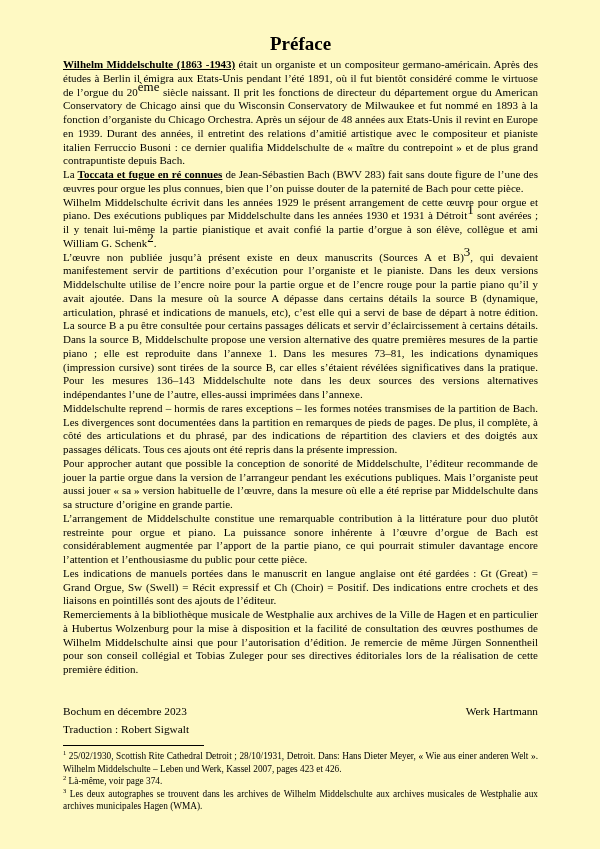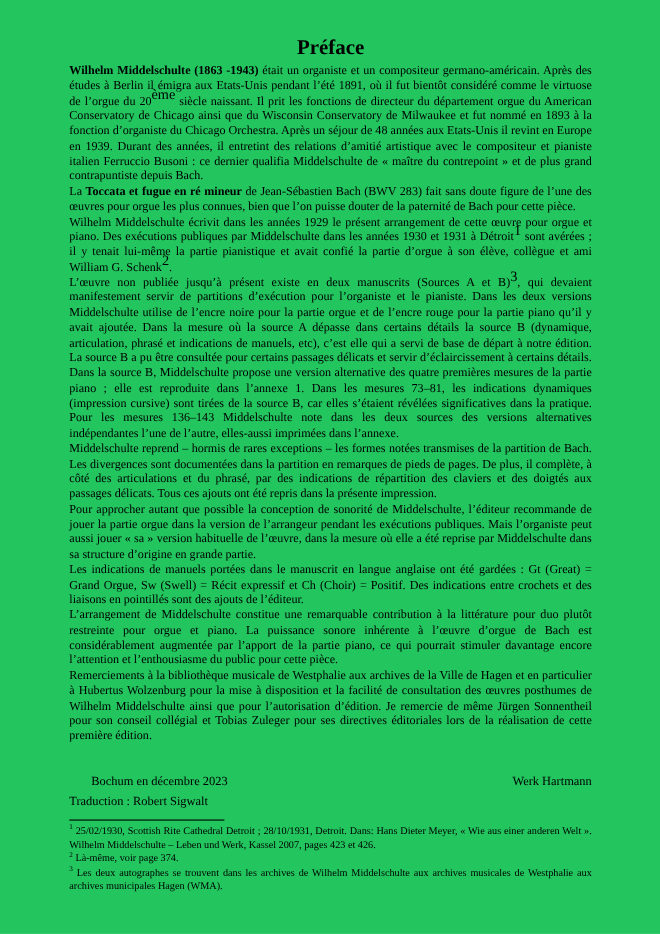--- a/index.html
+++ b/index.html
@@ -5,21 +5,21 @@
   html, body { margin: 0; padding: 0; }
   body {
     width: 600px; height: 849px;
     background: #ffffff;
     color: #000000;
     font-family: "Liberation Serif", serif;
   }
   .page {
     position: relative;
     width: 600px; height: 849px;
-    background: #22c55e;
+    background: #fef9c3;
     overflow: hidden;
   }
   .title-wrap {
     position: absolute;
     left: 63px; top: 33px; width: 475px;
     text-align: center;
   }
   .doc-title {
     font-size: 19px;
     font-weight: bold;
@@ -31,36 +31,35 @@
     left: 63px; top: 58px; width: 475px;
   }
   .para {
     margin: 0;
     font-size: 11px;
     line-height: 13.75px;
     text-align: justify;
     hyphens: auto;
     -webkit-hyphens: auto;
   }
-  .para .bold { font-weight: bold; }
+  .para .bold { font-weight: bold; text-decoration: underline; }
   sup.fnref, sup.supscript {
     font-size: 13px;
     line-height: 0;
     vertical-align: super;
   }
   .signature {
     position: absolute;
     left: 63px; top: 704px; width: 475px;
     font-size: 11.3px;
   }
   .sig-row {
     display: flex;
     justify-content: space-between;
     line-height: 14px;
-    margin-left: 20px;
   }
   .sig-translation {
     text-align: left;
     line-height: 14px;
     margin-top: 4px;
   }
   .footnote-block {
     position: absolute;
     left: 63px; top: 745px; width: 475px;
   }
@@ -86,27 +85,27 @@
 <body>
 
 <div class="page">
 
   <div class="title-wrap">
     <h1 class="doc-title">Préface</h1>
   </div>
 
   <div class="body-text">
       <p class="para"><span class="bold">Wilhelm Middelschulte (1863 -1943)</span><span> était un organiste et un compositeur germano-américain. Après des études à Berlin il émigra aux Etats-Unis pendant l’été 1891, où il fut bientôt considéré comme le virtuose de l’orgue du 20</span><sup class="supscript">ème</sup><span> siècle naissant. Il prit les fonctions de directeur du département orgue du American Conservatory de Chicago ainsi que du Wisconsin Conservatory de Milwaukee et fut nommé en 1893 à la fonction d’organiste du Chicago Orchestra. Après un séjour de 48 années aux Etats-Unis il revint en Europe en 1939. Durant des années, il entretint des relations d’amitié artistique avec le compositeur et pianiste italien Ferruccio Busoni : ce dernier qualifia Middelschulte de « maître du contrepoint » et de plus grand contrapuntiste depuis Bach.</span></p>
-      <p class="para"><span>La </span><span class="bold">Toccata et fugue en ré mineur</span><span> de Jean-Sébastien Bach (BWV 283) fait sans doute figure de l’une des œuvres pour orgue les plus connues, bien que l’on puisse douter de la paternité de Bach pour cette pièce.</span></p>
+      <p class="para"><span>La </span><span class="bold">Toccata et fugue en ré connues</span><span> de Jean-Sébastien Bach (BWV 283) fait sans doute figure de l’une des œuvres pour orgue les plus connues, bien que l’on puisse douter de la paternité de Bach pour cette pièce.</span></p>
       <p class="para"><span>Wilhelm Middelschulte écrivit dans les années 1929 le présent arrangement de cette œuvre pour orgue et piano. Des exécutions publiques par Middelschulte dans les années 1930 et 1931 à Détroit</span><sup class="fnref">1</sup><span> sont avérées ; il y tenait lui-même la partie pianistique et avait confié la partie d’orgue à son élève, collègue et ami William G. Schenk</span><sup class="fnref">2</sup><span>.</span></p>
       <p class="para"><span>L’œuvre non publiée jusqu’à présent existe en deux manuscrits (Sources A et B)</span><sup class="fnref">3</sup><span>, qui devaient manifestement servir de partitions d’exécution pour l’organiste et le pianiste. Dans les deux versions Middelschulte utilise de l’encre noire pour la partie orgue et de l’encre rouge pour la partie piano qu’il y avait ajoutée. Dans la mesure où la source A dépasse dans certains détails la source B (dynamique, articulation, phrasé et indications de manuels, etc), c’est elle qui a servi de base de départ à notre édition. La source B a pu être consultée pour certains passages délicats et servir d’éclaircissement à certains détails. Dans la source B, Middelschulte propose une version alternative des quatre premières mesures de la partie piano ; elle est reproduite dans l’annexe 1. Dans les mesures 73–81, les indications dynamiques (impression cursive) sont tirées de la source B, car elles s’étaient révélées significatives dans la pratique. Pour les mesures 136–143 Middelschulte note dans les deux sources des versions alternatives indépendantes l’une de l’autre, elles-aussi imprimées dans l’annexe.</span></p>
       <p class="para"><span>Middelschulte reprend – hormis de rares exceptions – les formes notées transmises de la partition de Bach. Les divergences sont documentées dans la partition en remarques de pieds de pages. De plus, il complète, à côté des articulations et du phrasé, par des indications de répartition des claviers et des doigtés aux passages délicats. Tous ces ajouts ont été repris dans la présente impression.</span></p>
       <p class="para"><span>Pour approcher autant que possible la conception de sonorité de Middelschulte, l’éditeur recommande de jouer la partie orgue dans la version de l’arrangeur pendant les exécutions publiques. Mais l’organiste peut aussi jouer « sa » version habituelle de l’œuvre, dans la mesure où elle a été reprise par Middelschulte dans sa structure d’origine en grande partie.</span></p>
+      <p class="para"><span>L’arrangement de Middelschulte constitue une remarquable contribution à la littérature pour duo plutôt restreinte pour orgue et piano. La puissance sonore inhérente à l’œuvre d’orgue de Bach est considérablement augmentée par l’apport de la partie piano, ce qui pourrait stimuler davantage encore l’attention et l’enthousiasme du public pour cette pièce.</span></p>
       <p class="para"><span>Les indications de manuels portées dans le manuscrit en langue anglaise ont été gardées : Gt (Great) = Grand Orgue, Sw (Swell) = Récit expressif et Ch (Choir) = Positif. Des indications entre crochets et des liaisons en pointillés sont des ajouts de l’éditeur.</span></p>
-      <p class="para"><span>L’arrangement de Middelschulte constitue une remarquable contribution à la littérature pour duo plutôt restreinte pour orgue et piano. La puissance sonore inhérente à l’œuvre d’orgue de Bach est considérablement augmentée par l’apport de la partie piano, ce qui pourrait stimuler davantage encore l’attention et l’enthousiasme du public pour cette pièce.</span></p>
       <p class="para"><span>Remerciements à la bibliothèque musicale de Westphalie aux archives de la Ville de Hagen et en particulier à Hubertus Wolzenburg pour la mise à disposition et la facilité de consultation des œuvres posthumes de Wilhelm Middelschulte ainsi que pour l’autorisation d’édition. Je remercie de même Jürgen Sonnentheil pour son conseil collégial et Tobias Zuleger pour ses directives éditoriales lors de la réalisation de cette première édition.</span></p>
     </div>
 
   <div class="signature">
     <div class="sig-row">
       <span>Bochum en décembre 2023</span>
       <span>Werk Hartmann</span>
     </div>
     <div class="sig-translation">Traduction : Robert Sigwalt</div>
   </div>

